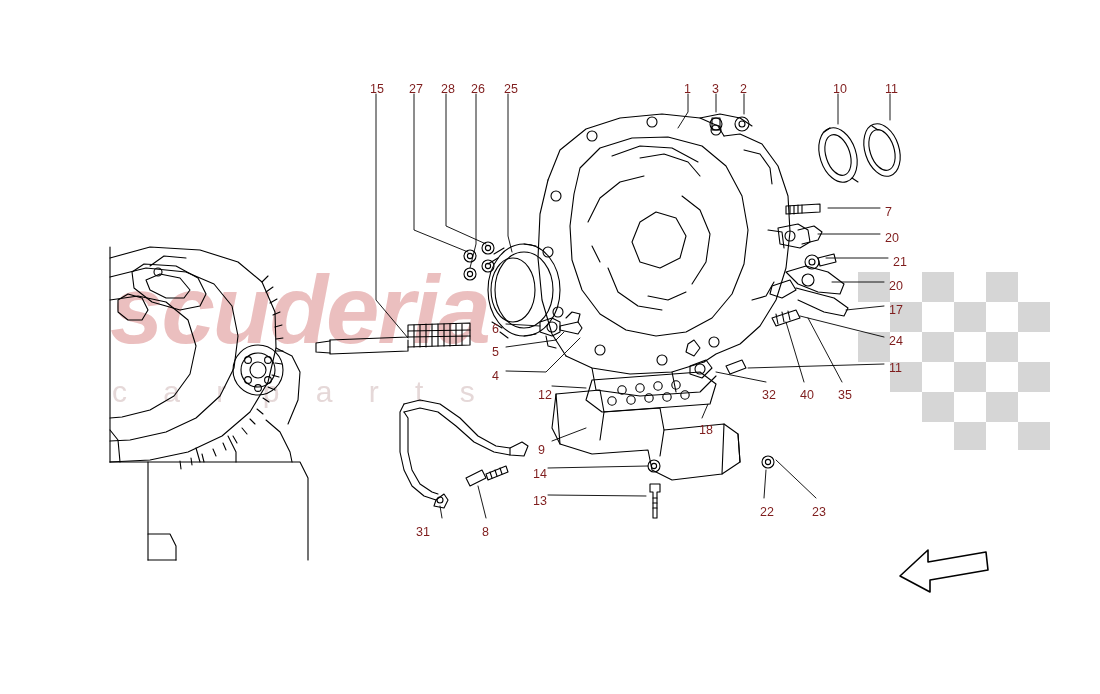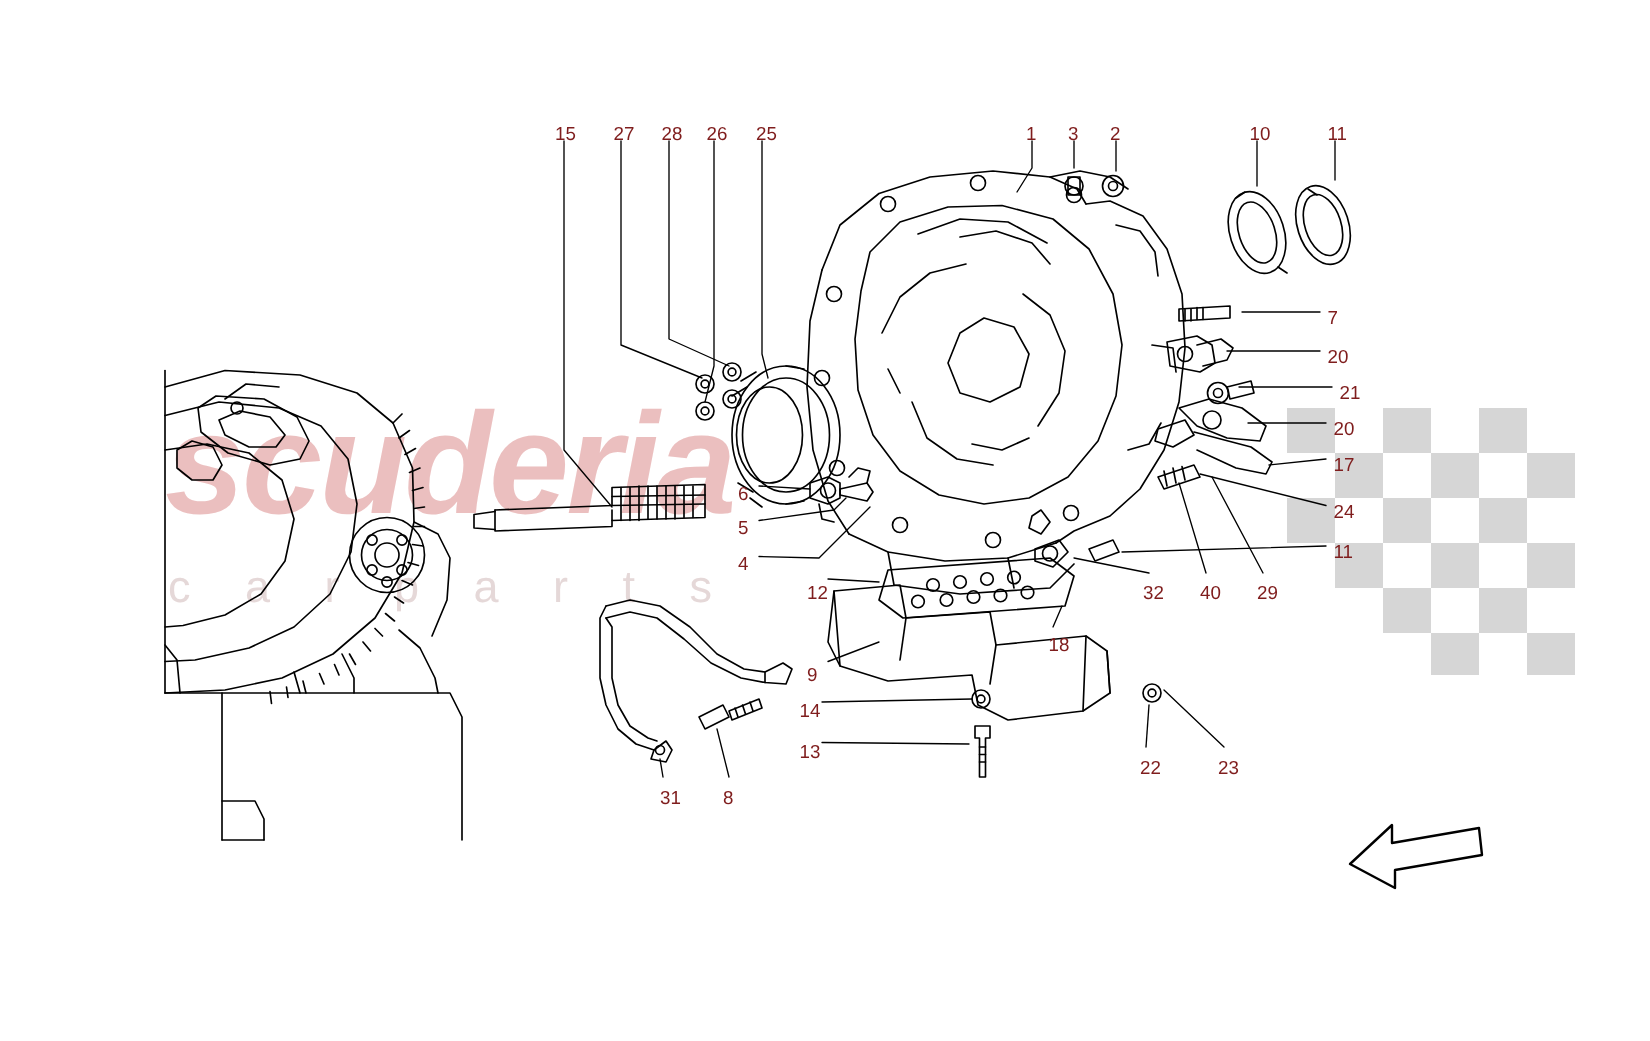--- a/index.html
+++ b/index.html
@@ -359,24 +359,24 @@
       <div class="callout-num" style="left: 889px; top: 279px;">20</div>
       <div class="callout-num" style="left: 889px; top: 303px; text-align: center;">17</div>
       <div class="callout-num" style="left: 889px; top: 334px;">24</div>
       <div class="callout-num" style="left: 889px; top: 361px;">11</div>
       <div class="callout-num" style="left: 492px; top: 322px;">6</div>
       <div class="callout-num" style="left: 492px; top: 345px;">5</div>
       <div class="callout-num" style="left: 492px; top: 369px;">4</div>
       <div class="callout-num" style="left: 538px; top: 388px;">12</div>
       <div class="callout-num" style="left: 762px; top: 388px;">32</div>
       <div class="callout-num" style="left: 800px; top: 388px;">40</div>
-      <div class="callout-num" style="left: 838px; top: 388px;">29</div>
+      <div class="callout-num" style="left: 838px; top: 388px;">35</div>
       <div class="callout-num" style="left: 538px; top: 443px;">9</div>
       <div class="callout-num" style="left: 699px; top: 423px;">18</div>
       <div class="callout-num" style="left: 533px; top: 467px;">14</div>
       <div class="callout-num" style="left: 533px; top: 494px;">13</div>
       <div class="callout-num" style="left: 760px; top: 505px;">22</div>
       <div class="callout-num" style="left: 812px; top: 505px;">23</div>
-      <div class="callout-num" style="left: 440px; top: 525px; text-align: center;">31</div>
+      <div class="callout-num" style="left: 416px; top: 525px; text-align: center;">31</div>
       <div class="callout-num" style="left: 482px; top: 525px;">8</div>
     </div>
 
 </div>
 
 </body></html>

